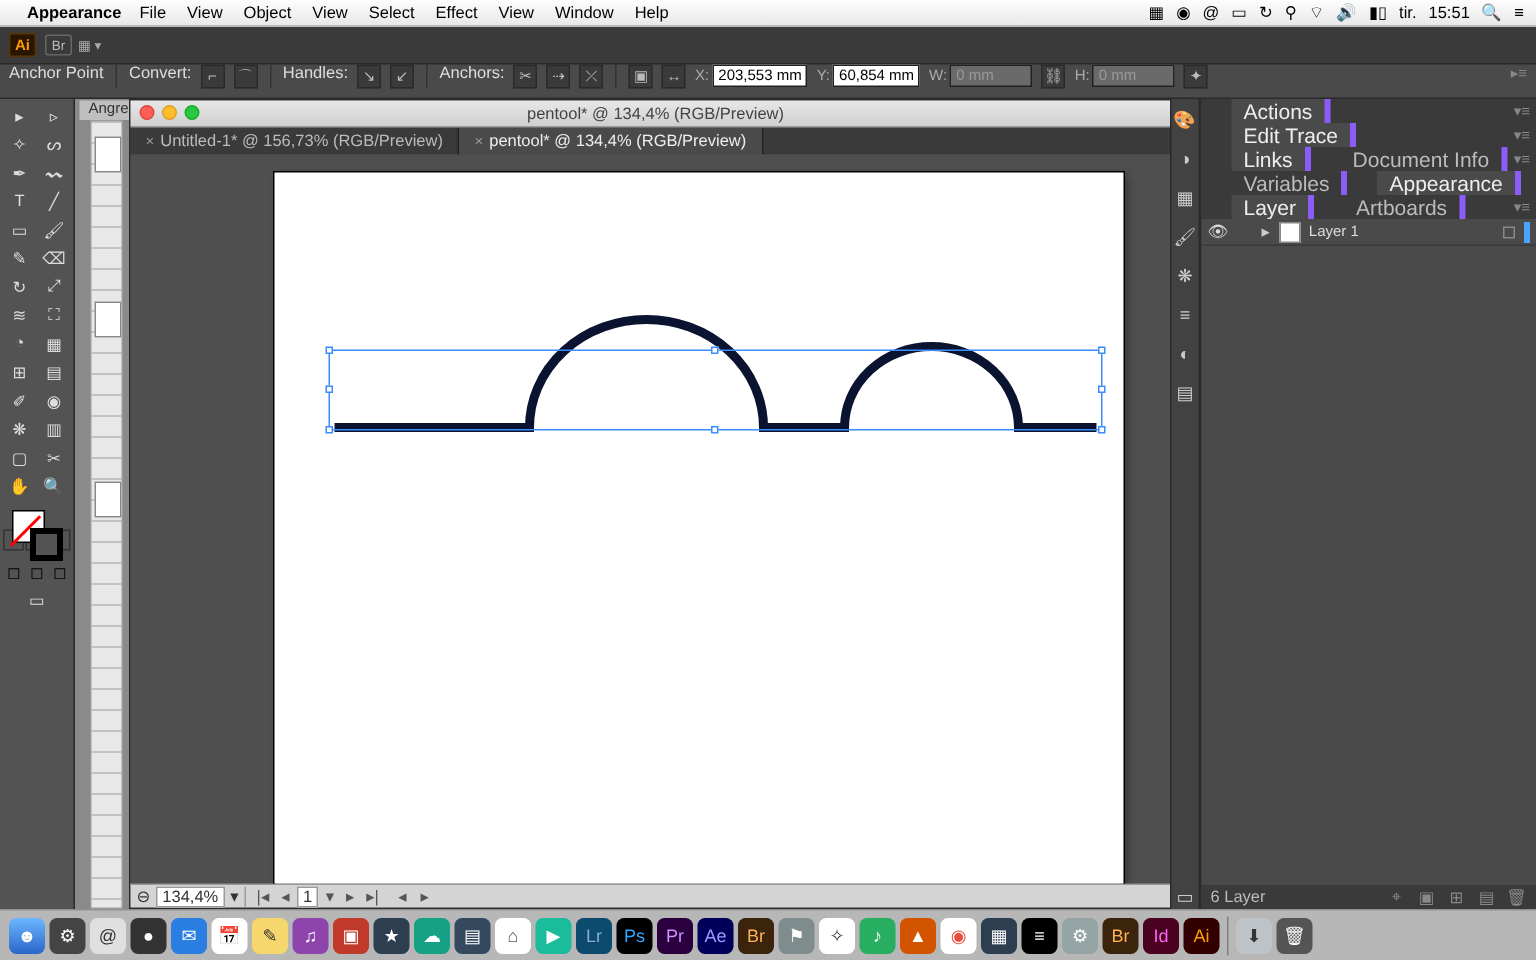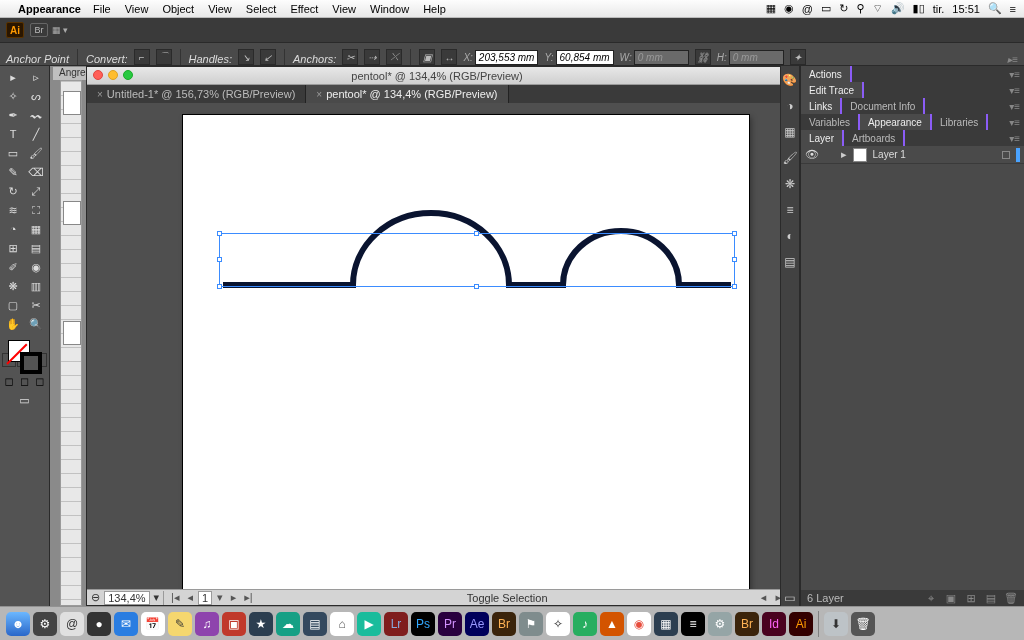--- a/index.html
+++ b/index.html
@@ -16,21 +16,21 @@
   
   .app-bar { height: 24px; background: #3a3a3a; display: flex; align-items: center; padding: 0 6px; color: #ddd; }
   .app-bar .ai-badge { width: 18px; height: 16px; background: #2a1600; color: #ff9a00; font-weight: bold; font-size: 10px; display:flex; align-items:center; justify-content:center; border:1px solid #5a3300; border-radius:2px; }
   .app-bar .br-badge { width: 18px; height: 14px; margin-left: 6px; border:1px solid #666; font-size:9px; display:flex; align-items:center; justify-content:center; color:#bbb; border-radius:2px; }
   .app-bar .chev { margin-left:4px; font-size:9px; color:#aaa; }
   .app-bar .right { margin-left:auto; display:flex; align-items:center; gap:6px; }
   .app-bar .search { width: 84px; height:16px; background:#2a2a2a; border:1px solid #555; border-radius:8px; }
   .app-bar .workspace { font-size:11px; color:#ccc; padding:2px 6px; }
 
   
-  .control-bar { height: 24px; background: #4a4a4a; border-top:1px solid #2a2a2a; border-bottom:1px solid #2a2a2a; display:flex; align-items:flex-end; color:#ccc; font-size:10px; padding: 0 6px; gap:6px;font-style:italic; }
+  .control-bar { height: 24px; background: #4a4a4a; border-top:1px solid #2a2a2a; border-bottom:1px solid #2a2a2a; display:flex; align-items:flex-start; color:#ccc; font-size:10px; padding: 0 6px; gap:6px; }
   .control-bar .lbl { color:#ddd; }
   .control-bar .sep { width:1px; height:16px; background:#333; margin:0 2px; }
   .control-bar .ico { width:16px; height:16px; background:#3a3a3a; border:1px solid #2a2a2a; display:flex; align-items:center; justify-content:center; font-size:10px; color:#bbb; }
   .control-bar .coord { display:flex; align-items:center; gap:2px; }
   .control-bar .coord-lbl { color:#aaa; font-size:10px; }
   .control-bar .coord-val { background:#fff; color:#000; padding:1px 3px; font-size:10px; min-width:55px; text-align:left; border:1px solid #222; }
   .control-bar .coord-val.disabled { background:#6a6a6a; color:#999; }
   .control-bar .right-collapse { margin-left:auto; color:#888; font-size:10px; }
 
   
@@ -78,21 +78,21 @@
   .status .pager { padding:0 6px; color:#555; }
 
   
   .right-strip { position:absolute; right:224px; top:0; bottom:0; width:20px; background:#424242; border-left:1px solid #2a2a2a; border-right:1px solid #2a2a2a; display:flex; flex-direction:column; align-items:center; padding-top:6px; gap:10px; }
   .right-strip .ric { width:16px; height:16px; color:#ccc; display:flex; align-items:center; justify-content:center; font-size:12px; }
   .right-strip .spacer { flex:1; }
 
   
   .panels { position:absolute; right:0; top:0; bottom:0; width:224px; background:#4a4a4a; border-left:1px solid #2a2a2a; display:flex; flex-direction:column; }
   .panel-tabs { display:flex; background:#3a3a3a; height:16px; align-items:stretch; }
-  .panel-tabs .ptab { padding:0 8px; font-size:10px; color:#bbb; display:flex; align-items:center; border-right:2px solid #8b5cf6; }
+  .panel-tabs .ptab { padding:0 8px; font-size:14px; color:#bbb; display:flex; align-items:center; border-right:4px solid #8b5cf6;margin-left:20px; }
   .panel-tabs .ptab.active { background:#4a4a4a; color:#eee; }
   .panel-tabs .opts { margin-left:auto; padding:0 4px; color:#888; font-size:10px; display:flex; align-items:center; }
   .panel-body { background:#4a4a4a; }
   .layer-row { display:flex; align-items:center; height:18px; background:#4a4a4a; border-bottom:1px solid #3a3a3a; padding:0 4px; gap:6px; }
   .layer-row .vis { width:14px; height:14px; display:flex; align-items:center; justify-content:center; color:#ddd; }
   .layer-row .thumb { width:14px; height:14px; background:#fff; border:1px solid #888; }
   .layer-row .name { color:#ddd; font-size:10px; }
   .layer-row .sel { margin-left:auto; width:8px; height:8px; border:1px solid #888; }
   .layer-row .selcolor { width:4px; height:14px; background:#4aa3ff; }
   .panels .filler { flex:1; background:#4a4a4a; }
@@ -288,21 +288,20 @@
         <span>▾</span>
       </div>
       <div class="artnav">
         <span class="nav">|◂</span>
         <span class="nav">◂</span>
         <span class="zoominput">1</span>
         <span class="nav">▾</span>
         <span class="nav">▸</span>
         <span class="nav">▸|</span>
       </div>
-      <div class="center">Toggle Selection</div>
       <div class="pager">◂ &nbsp; ▸</div>
     </div>
   </div>
 
   <div class="right-strip">
     <div class="ric">🎨</div>
     <div class="ric">◑</div>
     <div class="ric">▦</div>
     <div class="ric">🖌</div>
     <div class="ric">❋</div>
@@ -371,21 +370,21 @@
   <div class="app" style="background:#2a7de1">✉</div>
   <div class="app" style="background:#fff;color:#d33">📅</div>
   <div class="app" style="background:#f5d76e;color:#333">✎</div>
   <div class="app" style="background:#8e44ad">♫</div>
   <div class="app" style="background:#c0392b">▣</div>
   <div class="app" style="background:#2c3e50">★</div>
   <div class="app" style="background:#16a085">☁</div>
   <div class="app" style="background:#34495e">▤</div>
   <div class="app" style="background:#fff;color:#555">⌂</div>
   <div class="app" style="background:#1abc9c">▶</div>
-  <div class="app" style="background:#7f1d1d;color:#8ad">Lr</div>
+  <div class="app" style="background:#0c4a6e;color:#8ad">Lr</div>
   <div class="app" style="background:#000000;color:#31a8ff">Ps</div>
   <div class="app" style="background:#2a003f;color:#d291ff">Pr</div>
   <div class="app" style="background:#00005b;color:#9999ff">Ae</div>
   <div class="app" style="background:#3b240b;color:#ffb354">Br</div>
   <div class="app" style="background:#7f8c8d">⚑</div>
   <div class="app" style="background:#fff;color:#333">✧</div>
   <div class="app" style="background:#27ae60">♪</div>
   <div class="app" style="background:#d35400">▲</div>
   <div class="app" style="background:#fff;color:#e74c3c">◉</div>
   <div class="app" style="background:#2c3e50">▦</div>

